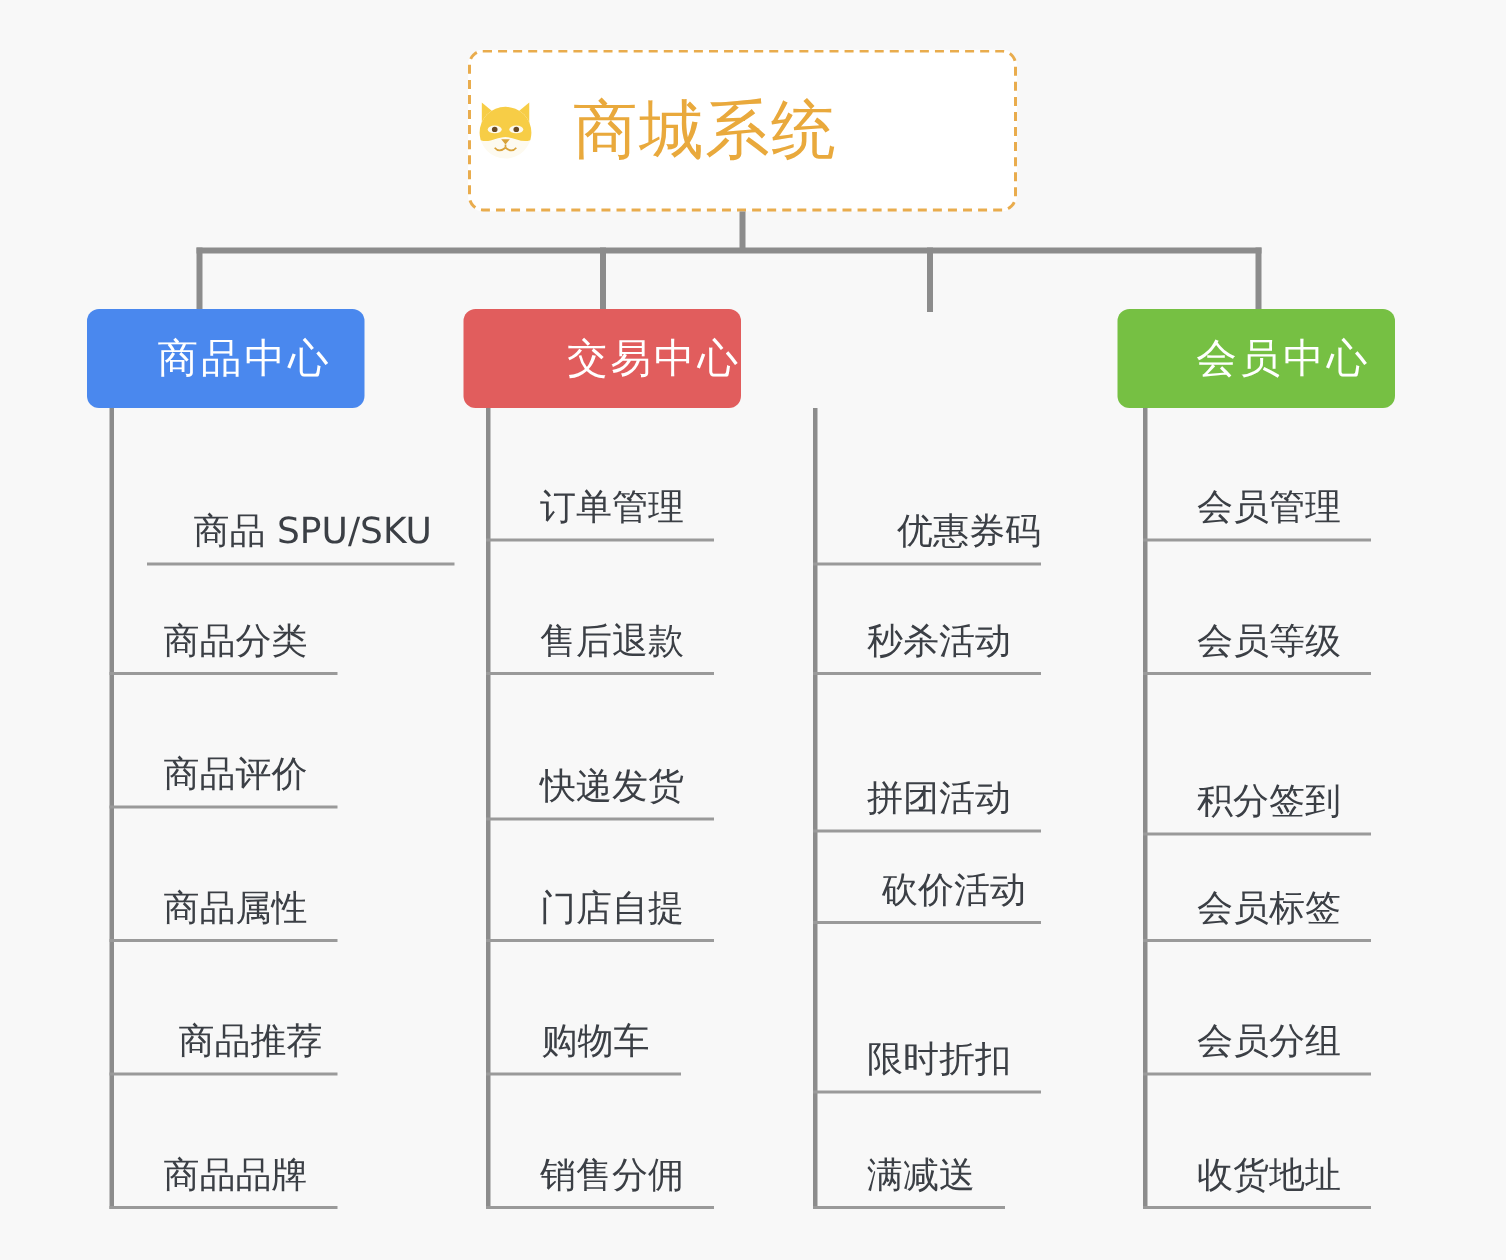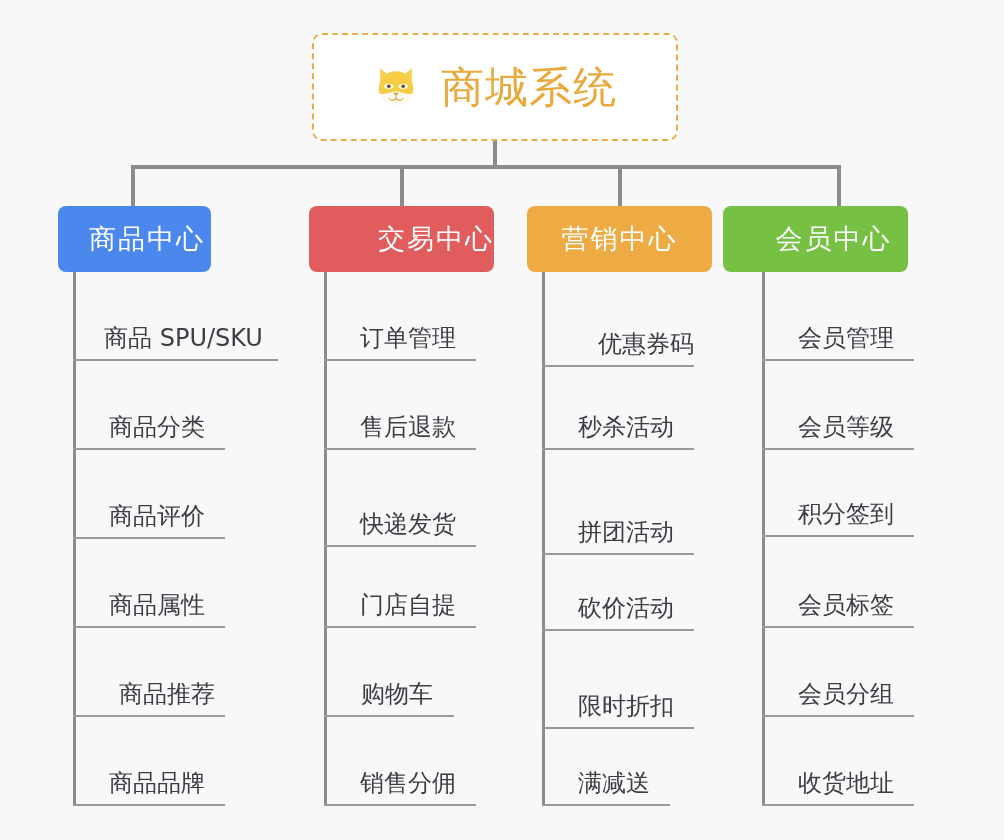--- a/index.html
+++ b/index.html
@@ -27,21 +27,20 @@
     left: 312px;
     top: 33px;
     width: 366px;
     height: 108px;
     box-sizing: border-box;
     background: #ffffff;
     border: 2px dashed #e9ac4d;
     border-radius: 10px;
     display: flex;
     align-items: center;
-    justify-content: center;
     gap: 22px;
   }
   .root-emoji {
     width: 46px;
     height: 46px;
     position: relative;
     flex: 0 0 auto;
     display: block;
   }
   .root-title {
@@ -136,36 +135,33 @@
 
   <div class="conn conn-v" style="left:493px; top:141px; width:4px; height:27px;"></div>
 
   <div class="conn conn-h" style="left:131px; top:165px; width:710px; height:4px;"></div>
 
   <div class="conn conn-v" style="left:131px; top:165px; width:4px; height:43px;"></div>
   <div class="conn conn-v" style="left:400px; top:165px; width:4px; height:43px;"></div>
   <div class="conn conn-v" style="left:618px; top:165px; width:4px; height:43px;"></div>
   <div class="conn conn-v" style="left:837px; top:165px; width:4px; height:43px;"></div>
 
-  <div class="cat-box" style="left:58px; width:153px; background:#4a88ee;padding-left:25px;">
+  <div class="cat-box" style="left:58px; width:185px; background:#4a88ee;padding-left:25px;">
     <span>商品中心</span>
   </div>
   <div class="cat-box" style="left:309px; width:185px; background:#e15d5d;justify-content:flex-end;">
     <span>交易中心</span>
   </div>
-  <div class="cat-box" style="left:527px; width:185px; background:#eeab44;">
-    <span>营销中心</span>
-  </div>
-  <div class="cat-box" style="left:723px; width:185px; background:#76c043;padding-left:36px;">
+  <div class="cat-box" style="left:745px; width:185px; background:#76c043;padding-left:36px;">
     <span>会员中心</span>
   </div>
 
   <div class="leaf-col" style="left:73px;">
     <div class="leaf-spine" style="height:534px;"></div>
-    <div class="leaf-item" style="top:0px;   width:205px;">
+    <div class="leaf-item" style="top:16px;   width:205px;margin-left:25px;">
       <span class="leaf-label">商品 SPU/SKU</span>
       </div>
     <div class="leaf-item" style="top:89px;  width:152px;">
       <span class="leaf-label">商品分类</span>
       </div>
     <div class="leaf-item" style="top:178px; width:152px;">
       <span class="leaf-label">商品评价</span>
       </div>
     <div class="leaf-item" style="top:267px; width:152px;">
       <span class="leaf-label">商品属性</span>
@@ -195,49 +191,49 @@
     <div class="leaf-item" style="top:356px; width:130px;">
       <span class="leaf-label">购物车</span>
       </div>
     <div class="leaf-item" style="top:445px; width:152px;">
       <span class="leaf-label">销售分佣</span>
       </div>
   </div>
 
   <div class="leaf-col" style="left:542px;">
     <div class="leaf-spine" style="height:534px;"></div>
-    <div class="leaf-item" style="top:6px;   width:152px;padding-left:40px;">
+    <div class="leaf-item" style="top:16px;   width:152px;padding-left:40px;">
       <span class="leaf-label">优惠券码</span>
       </div>
     <div class="leaf-item" style="top:89px;  width:152px;">
       <span class="leaf-label">秒杀活动</span>
       </div>
     <div class="leaf-item" style="top:194px; width:152px;">
       <span class="leaf-label">拼团活动</span>
       </div>
-    <div class="leaf-item" style="top:270px; width:152px;">
+    <div class="leaf-item" style="top:255px; width:152px;justify-content:flex-end;">
       <span class="leaf-label">砍价活动</span>
       </div>
     <div class="leaf-item" style="top:368px; width:152px;justify-content:center;">
       <span class="leaf-label">限时折扣</span>
       </div>
     <div class="leaf-item" style="top:445px; width:128px;">
       <span class="leaf-label">满减送</span>
       </div>
   </div>
 
   <div class="leaf-col" style="left:762px;">
     <div class="leaf-spine" style="height:534px;"></div>
     <div class="leaf-item" style="top:0px;   width:152px;">
       <span class="leaf-label">会员管理</span>
       </div>
     <div class="leaf-item" style="top:89px;  width:152px;">
       <span class="leaf-label">会员等级</span>
       </div>
-    <div class="leaf-item" style="top:176px; width:152px;">
+    <div class="leaf-item" style="top:196px; width:152px;">
       <span class="leaf-label">积分签到</span>
       </div>
     <div class="leaf-item" style="top:267px; width:152px;text-align:right;">
       <span class="leaf-label">会员标签</span>
       </div>
     <div class="leaf-item" style="top:356px; width:152px;">
       <span class="leaf-label">会员分组</span>
       </div>
     <div class="leaf-item" style="top:445px; width:152px;">
       <span class="leaf-label">收货地址</span>

